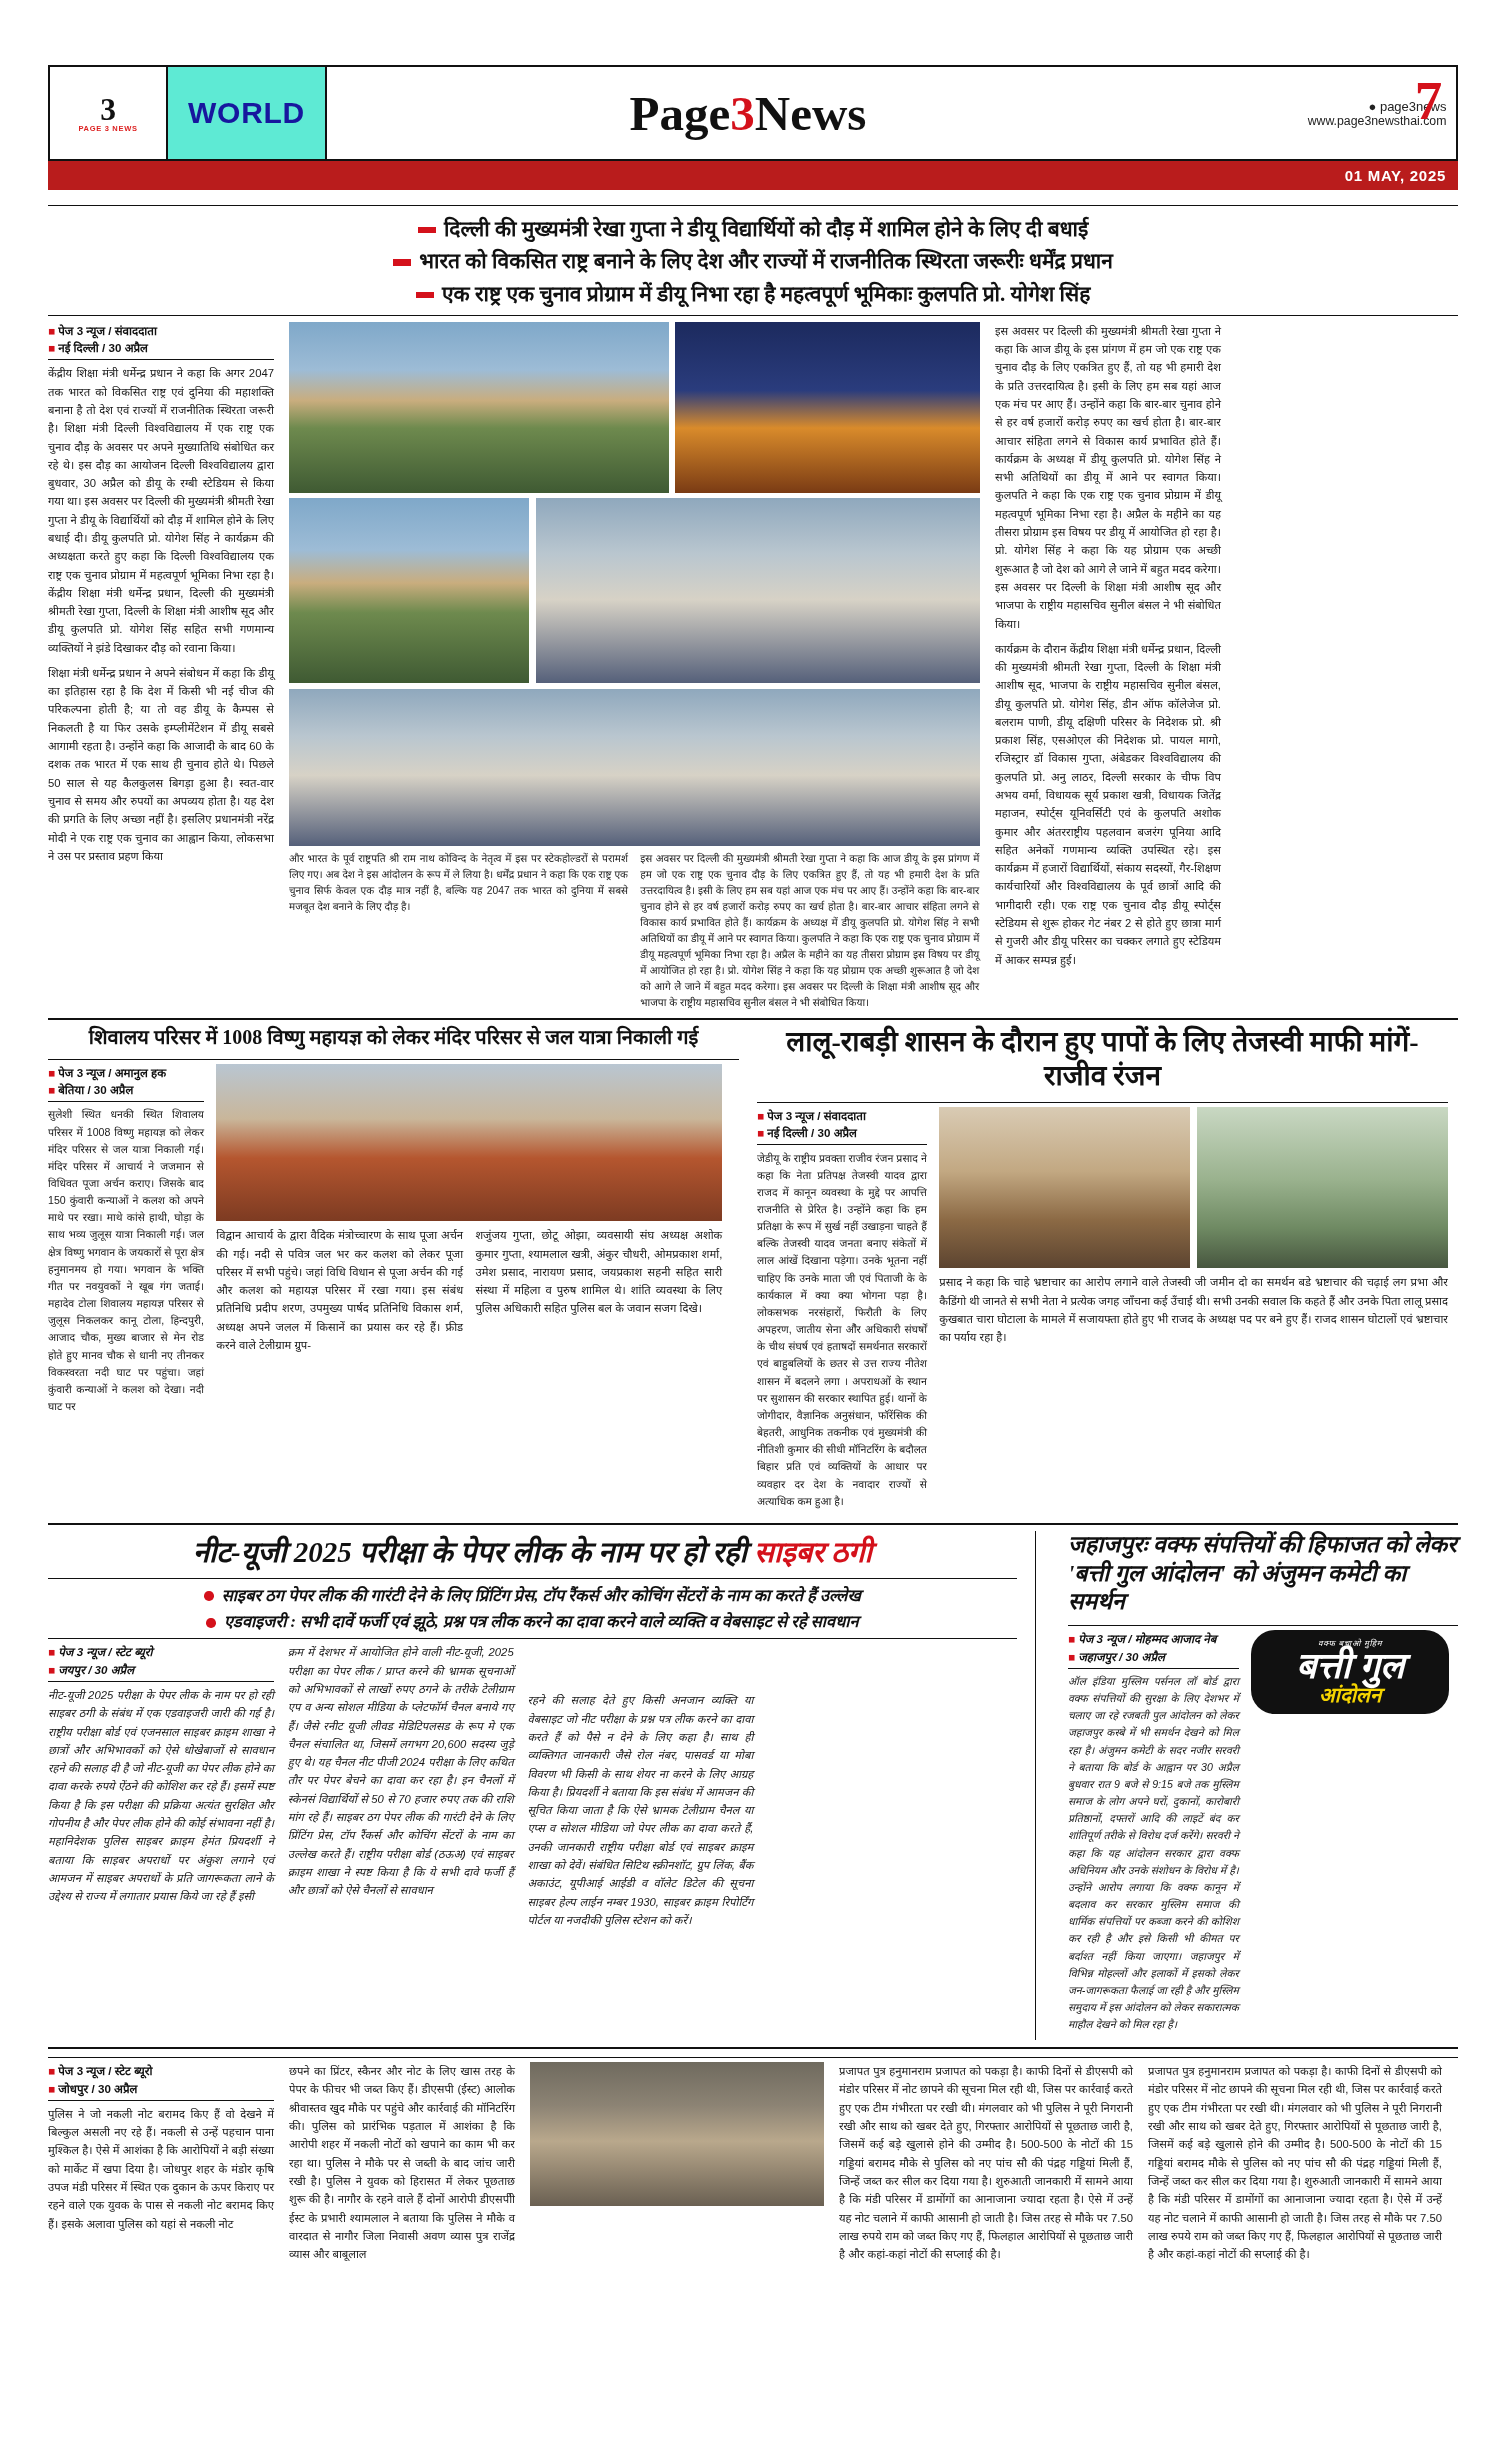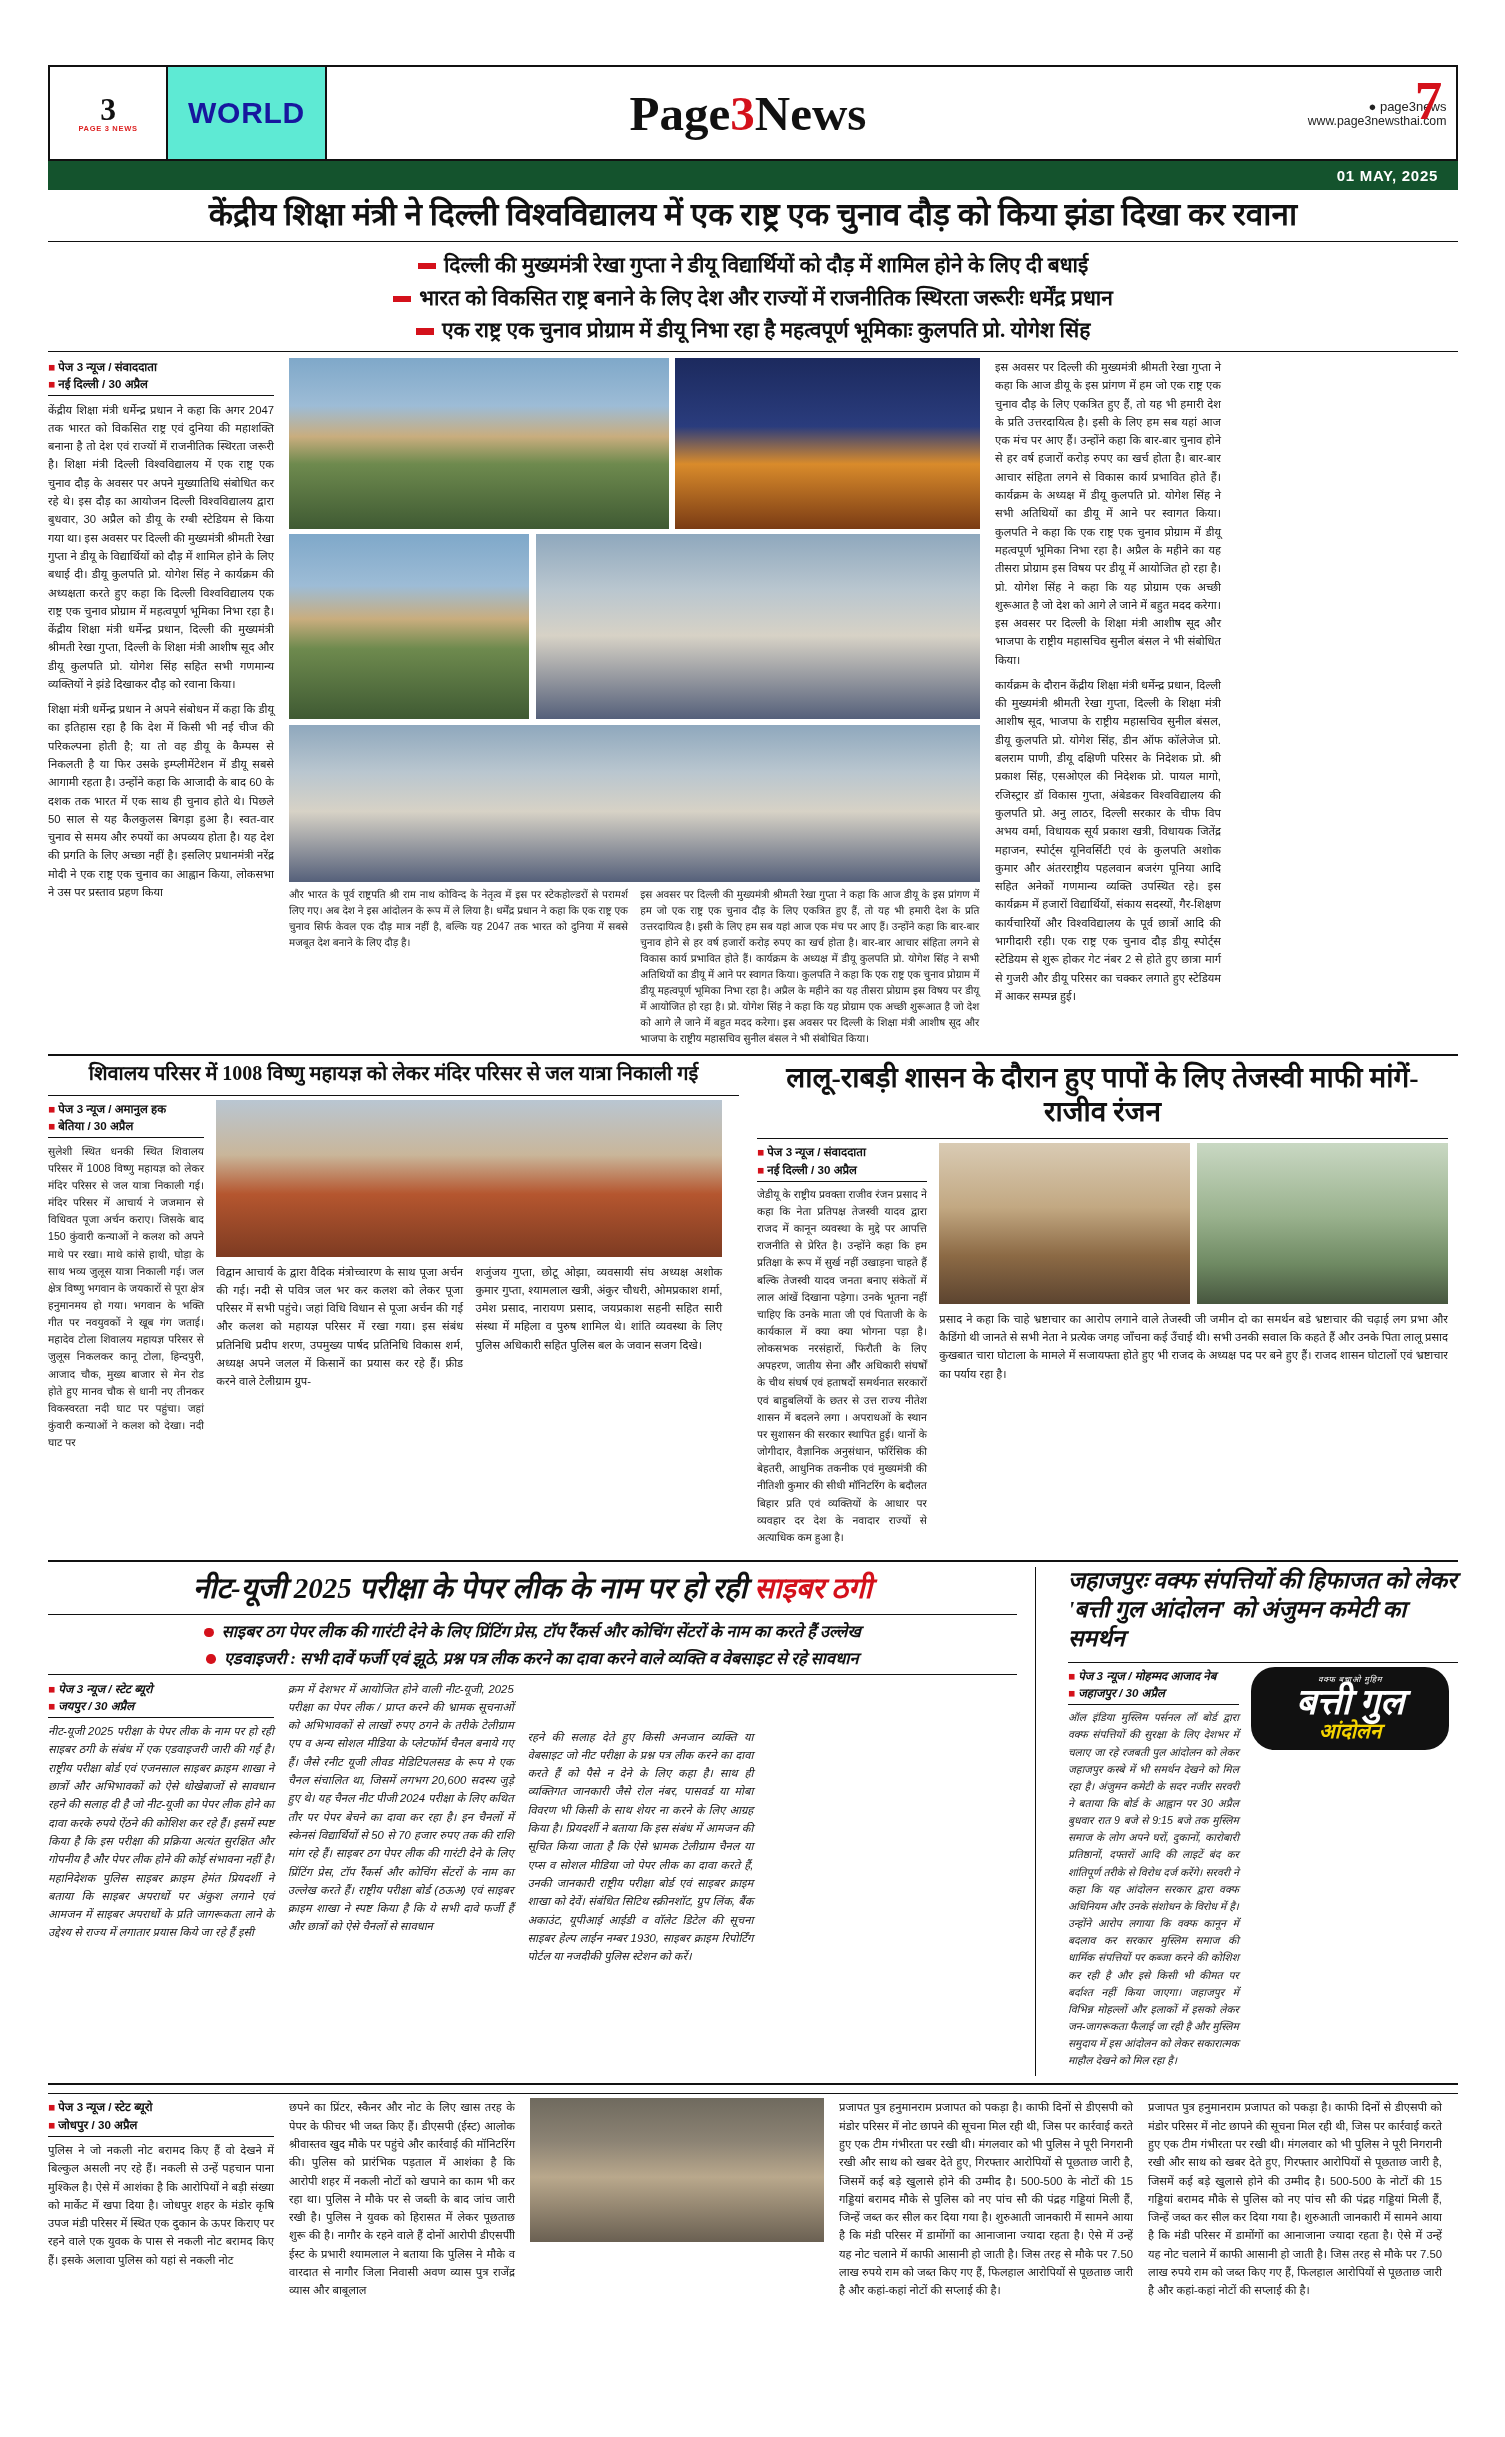--- a/index.html
+++ b/index.html
@@ -23,22 +23,22 @@
   .mh-world span{font-size:30px;font-weight:bold;color:#17179e;letter-spacing:0.7px;}
   .mh-title{flex:1;display:flex;align-items:center;justify-content:center;}
   .mh-title .t{font-family:"Liberation Serif",serif;font-size:49px;font-weight:bold;color:#111;}
   .mh-title .t .red{color:#d4111b;}
   .mh-right{width:287px;border-left:0;display:flex;flex-direction:column;justify-content:center;
     padding-right:9.6px;box-sizing:border-box;align-items:flex-end;}
   .mh-handle{font-size:13px;color:#222;}
   .mh-site{font-size:12.3px;color:#222;}
   .mh-pageno{position:absolute;right:13.7px;top:5.5px;font-size:55px;font-weight:bold;color:#d4111b;
     font-family:"Liberation Serif",serif;line-height:1;}
-  .mh-dateband{height:29px;background:#14532d;color:#fff;display:flex;align-items:center;
-    justify-content:flex-end;padding-right:20px;font-size:15px;font-weight:bold;letter-spacing:0.7px;}
+  .mh-dateband{height:29px;background:#b91c1c;color:#fff;display:flex;align-items:center;
+    justify-content:flex-end;padding-right:12px;font-size:15px;font-weight:bold;letter-spacing:0.7px;}
 
   
   .hr-thick{border-top:2.7px solid #111;margin:5.5px 0;}
   .hr-thin{border-top:1.4px solid #111;margin:4.1px 0;}
 
   .headline{font-family:"Liberation Serif",serif;font-weight:bold;color:#111;
     text-align:center;line-height:1.15;}
   .h-lead{font-size:31.5px;}
   .bullets{margin:9.6px 0 6.8px 0;}
   .bullet{display:flex;align-items:flex-start;justify-content:center;gap:8.2px;
@@ -116,21 +116,20 @@
       <div class="mh-pageno">7</div>
       <div class="mh-handle">●&nbsp;<span>page3news</span></div>
       <div class="mh-site">www.page3newsthai.com</div>
     </div>
   </div>
   <div class="mh-dateband">
     <span>01 MAY, 2025</span>
   </div>
 
   <div style="height:6.8px"></div>
-  <div class="headline h-lead">केंद्रीय शिक्षा मंत्री ने दिल्ली विश्वविद्यालय में एक राष्ट्र एक चुनाव दौड़ को किया झंडा दिखा कर रवाना</div>
   <div class="hr-thin" style="border-top:0.7px solid #111;margin-top:8.2px"></div>
 
   <div class="bullets">
     <div class="bullet">
       <span class="dash"></span>
       <span>दिल्ली की मुख्यमंत्री रेखा गुप्ता ने डीयू विद्यार्थियों  को दौड़ में शामिल होने के लिए दी बधाई</span>
     </div>
     <div class="bullet">
       <span class="dash"></span>
       <span>भारत को विकसित राष्ट्र बनाने के लिए देश और राज्यों में राजनीतिक स्थिरता जरूरीः धर्मेंद्र प्रधान</span>

